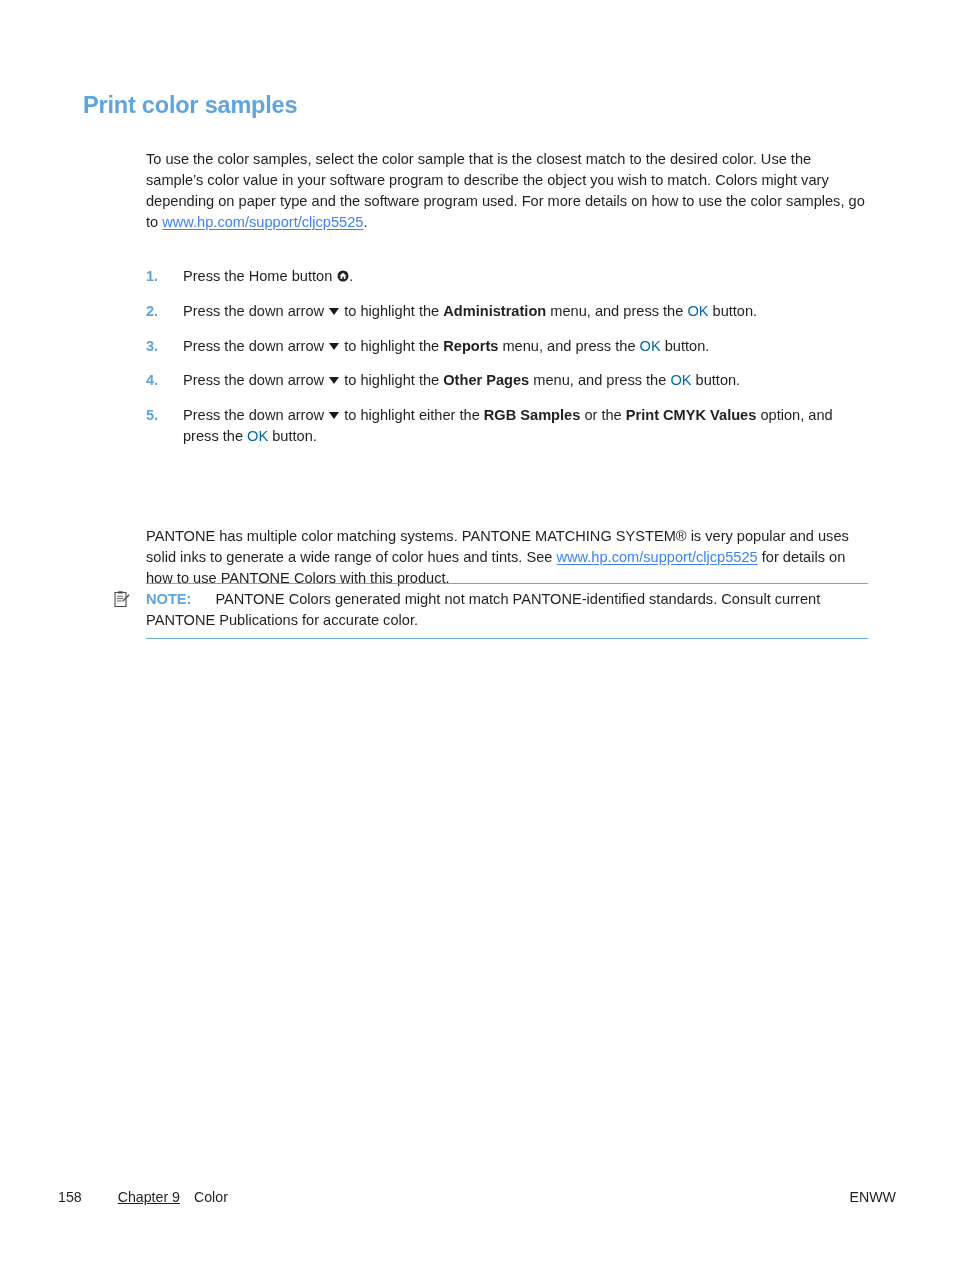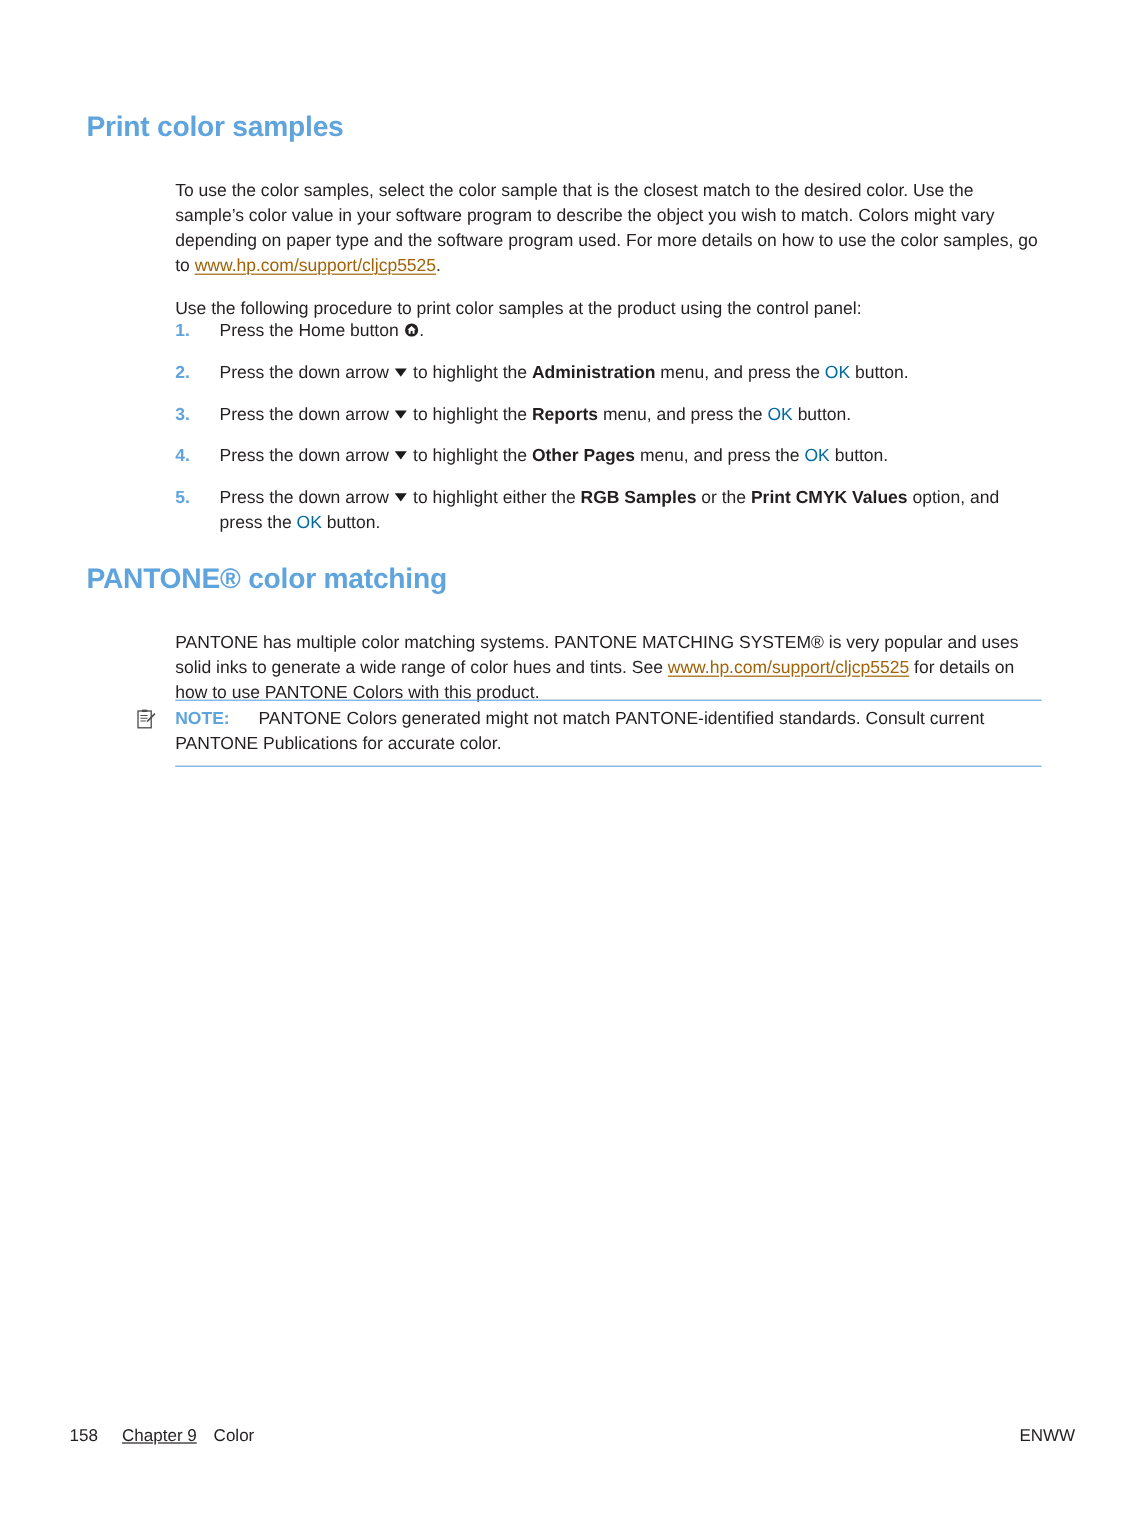--- a/index.html
+++ b/index.html
@@ -21,21 +21,21 @@
     position: absolute;
     left: 0; top: 0;
     width: 954px;
     height: 1270px;
     overflow: hidden;
   }
 
   
   .h1 {
     position: absolute;
-    left: 72px;
+    left: 83px;
     font-weight: bold;
     font-size: 23.5px;
     letter-spacing: -0.2px;
     color: #5fa4dc;
     white-space: nowrap;
   }
   #heading-print-color-samples { top: 92px; }
   #heading-pantone          { top: 469px; }
 
   
@@ -47,21 +47,21 @@
     line-height: 21.3px;
     color: #231f20;
     text-align: left;
   }
   #para-intro    { top: 134px; }
   #para-procedure{ top: 233px; }
   #para-pantone  { top: 511px; }
 
   
   .link {
-    color: #a16207;
+    color: #3b82f6;
     text-decoration: underline;
     text-underline-offset: 2px;
   }
   .ok {
     color: #0369a1;
   }
   b, .bold { font-weight: bold; color: #231f20; }
 
   
   .proc-list {
@@ -148,39 +148,38 @@
     height: 22px;
     font-size: 14.2px;
     color: #231f20;
   }
   .footer-left {
     position: absolute;
     left: 0;
     top: 0;
     white-space: nowrap;
   }
-  .footer-left .pageno { margin-right: 20px; }
+  .footer-left .pageno { margin-right: 36px; }
   .footer-left .chapter { margin-right: 14px; text-decoration: underline; }
   .footer-right {
     position: absolute;
     right: 0;
     top: 0;
     white-space: nowrap;
   }
 </style>
 </head>
 <body>
 
 <div class="page">
 
   <div class="h1" id="heading-print-color-samples">Print color samples</div>
 
   <p class="body-col" id="para-intro"><span>To use the color samples, select the color sample that is the closest match to the desired color. Use the sample’s color value in your software program to describe the object you wish to match. Colors might vary depending on paper type and the software program used. For more details on how to use the color samples, go to </span><a class="link" href="#">www.hp.com/support/cljcp5525</a><span>.</span></p>
 
-  <p class="body-col" id="para-procedure">Use the following procedure to print color samples at the product using the control panel:</p>
 
   <ol class="proc-list">
 
     <li>
       <span class="marker">1.</span><span>Press the Home button </span><span class="home-btn-icon"><svg viewBox="0 0 24 24" width="12" height="12" aria-hidden="true">
             <circle cx="12" cy="12" r="11" fill="#231f20"></circle>
             <path d="M12 5.5 L19 11.6 L16.9 11.6 L16.9 18.2 L13.6 18.2 L13.6 13.6 L10.4 13.6 L10.4 18.2 L7.1 18.2 L7.1 11.6 L5 11.6 Z" fill="#ffffff"></path>
           </svg></span><span>.</span>
     </li>
 
@@ -195,21 +194,20 @@
     <li>
       <span class="marker">4.</span><span>Press the down arrow </span><span class="arrow-down"></span><span> to highlight the </span><b>Other Pages</b><span> menu, and press the </span><span class="ok">OK</span><span> button.</span>
     </li>
 
     <li>
       <span class="marker">5.</span><span>Press the down arrow </span><span class="arrow-down"></span><span> to highlight either the </span><b>RGB Samples</b><span> or the </span><b>Print CMYK Values</b><span> option, and press the </span><span class="ok">OK</span><span> button.</span>
     </li>
 
   </ol>
 
-  <div class="h1" id="heading-pantone">PANTONE® color matching</div>
 
   <p class="body-col" id="para-pantone"><span>PANTONE has multiple color matching systems. PANTONE MATCHING SYSTEM® is very popular and uses solid inks to generate a wide range of color hues and tints. See </span><a class="link" href="#">www.hp.com/support/cljcp5525</a><span> for details on how to use PANTONE Colors with this product.</span></p>
 
   <div class="note">
     <div class="note-inner">
       <span class="note-icon"><svg viewBox="0 0 16 17" width="16" height="17" aria-hidden="true">
             <rect x="1" y="1.5" width="11" height="14" fill="#ffffff" stroke="#4d4d4d" stroke-width="1.1"></rect>
             <rect x="4.2" y="0.3" width="4.6" height="2.1" rx="0.5" fill="#4d4d4d"></rect>
             <line x1="3" y1="5.3" x2="9" y2="5.3" stroke="#4d4d4d" stroke-width="0.9"></line>
             <line x1="3" y1="7.6" x2="9" y2="7.6" stroke="#4d4d4d" stroke-width="0.9"></line>

